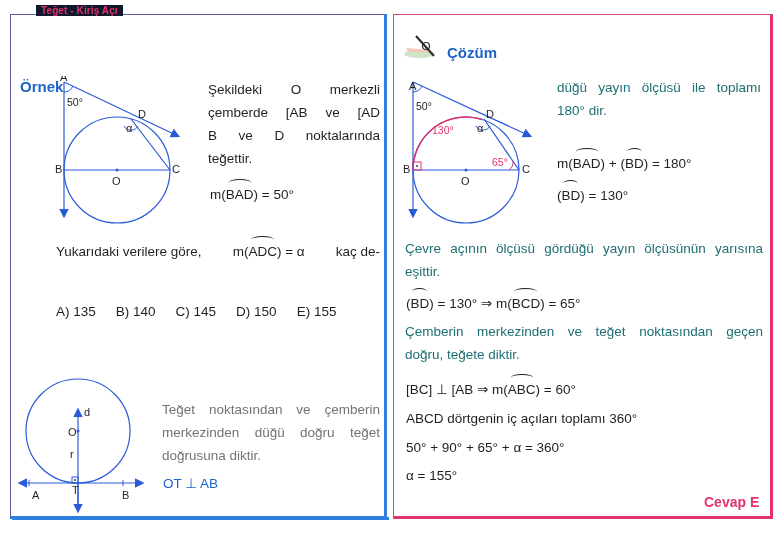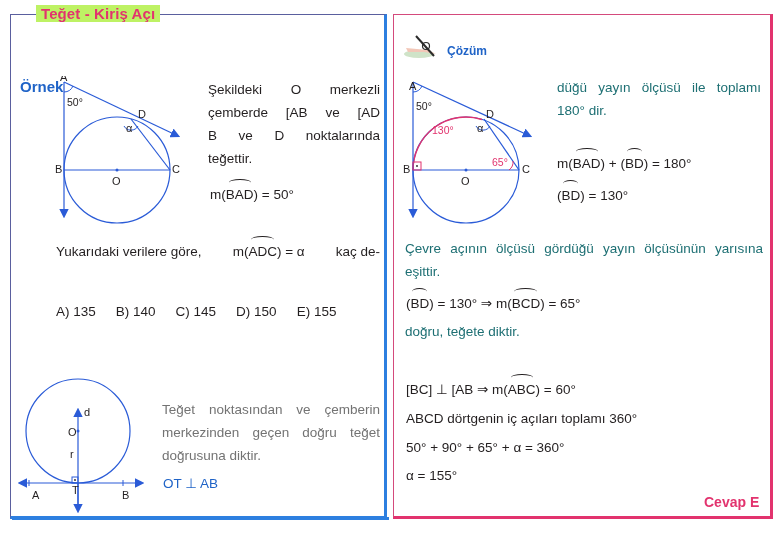--- a/index.html
+++ b/index.html
@@ -9,35 +9,35 @@
   
   .left-panel {
     position: absolute; left: 10px; top: 14px; width: 377px; height: 505px;
     border: 1px solid #5a5f9e; border-right: 3px solid #2d7fe0; border-bottom: 3px solid #2d7fe0;
     background: #fff;
   }
   .left-panel-shadow {
     position: absolute; left: 12px; top: 517px; width: 377px; height: 3px; background: #2d7fe0;
   }
   .section-title {
-    position: absolute; left: 36px; top: 5px; padding: 0 5px; background: #bef264;
-    color: #e2336e; font-weight: bold; font-size: 15px; letter-spacing: 0.1px;
+    position: absolute; left: 36px; top: 5px; padding: 0 5px; background: #0f172a;
+    color: #e2336e; font-weight: bold; font-size: 10px; letter-spacing: 0.1px;
   }
   .ornek {
     position: absolute; left: 20px; top: 37px; color: #1f63c7; font-weight: bold; font-size: 15px; margin-top: 41px;
   }
 
   
   .right-panel {
     position: absolute; left: 393px; top: 14px; width: 380px; height: 505px;
     border: 1px solid #d44a7c; border-right: 3px solid #e2336e; border-bottom: 3px solid #e2336e;
     background: #fff;
   }
   .cozum-title {
-    position: absolute; left: 447px; top: 44px; color: #1f63c7; font-weight: bold; font-size: 12px;
+    position: absolute; left: 447px; top: 44px; color: #1f63c7; font-weight: bold; font-size: 15px;
   }
   .pen-icon { position: absolute; left: 402px; top: 34px; width: 40px; height: 26px; }
 
   .txt { position: absolute; font-size: 13.5px; line-height: 23px; color: #231f20; }
   .justify { text-align: justify; text-align-last: auto; }
   .teal { color: #1d6f73; }
   .pink { color: #737373; }
   .blue { color: #1f63c7; }
   .arc { position: relative; display: inline-block; }
   .arc::before {
@@ -119,21 +119,21 @@
   <text x="66" y="42" font-size="11" fill="#231f20">d</text>
   <text x="50" y="62" font-size="11" fill="#231f20">O</text>
   <text x="52" y="84" font-size="11" fill="#231f20">r</text>
   <text x="14" y="125" font-size="11" fill="#231f20">A</text>
   <text x="54" y="120" font-size="11" fill="#231f20">T</text>
   <text x="104" y="125" font-size="11" fill="#231f20">B</text>
 </svg>
 
 <div class="txt pink" style="left:162px;top:398px;width:218px;">
   <div style="text-align:justify;text-align-last:justify">Teğet noktasından ve çemberin</div>
-  <div style="text-align:justify;text-align-last:justify">merkezinden geçen doğru teğet</div>
+  <div style="text-align:justify;text-align-last:justify">merkezinden düğü doğru teğet</div>
   <div>doğrusuna diktir.</div>
 </div>
 <div class="txt blue" style="left:163px;top:472px;">OT ⊥ AB</div>
 
 <div class="right-panel"></div>
 <svg class="pen-icon" viewBox="0 0 40 26">
   <ellipse cx="17" cy="20" rx="15" ry="4" fill="#cfe3c8"></ellipse>
   <path d="M4,14 L26,16 L34,20 L22,18 L6,18 z" fill="#f2c7b8"></path>
   <line x1="14" y1="2" x2="32" y2="22" stroke="#2b2b2b" stroke-width="2"></line>
   <circle cx="24" cy="12" r="3.5" fill="none" stroke="#2b2b2b" stroke-width="1.2"></circle>
@@ -182,20 +182,21 @@
 
 <div class="txt teal" style="left:405px;top:237px;width:358px;">
   <div style="text-align:justify;text-align-last:justify">Çevre açının ölçüsü gördüğü yayın ölçüsünün yarısına</div>
   <div>eşittir.</div>
 </div>
 <div class="txt" style="left:406px;top:292px;">
   <span>(</span><span class="arc">BD</span><span>) = 130°  ⇒  m(</span><span class="arc">BCD</span><span>) = 65°</span>
 </div>
 
 <div class="txt teal" style="left:405px;top:320px;width:358px;">
+  <div style="text-align:justify;text-align-last:justify">Çemberin merkezinden ve teğet noktasından geçen</div>
   <div>doğru, teğete diktir.</div>
 </div>
 <div class="txt" style="left:406px;top:378px;">
   <span>[BC] ⊥ [AB  ⇒  m(</span><span class="arc">ABC</span><span>) = 60°</span>
 </div>
 <div class="txt" style="left:406px;top:407px;">ABCD  dörtgenin iç açıları toplamı  360°</div>
 <div class="txt" style="left:406px;top:436px;">50° + 90° + 65° + α = 360°</div>
 <div class="txt" style="left:406px;top:464px;">α = 155°</div>
 
 <div class="cevap">Cevap E</div>

